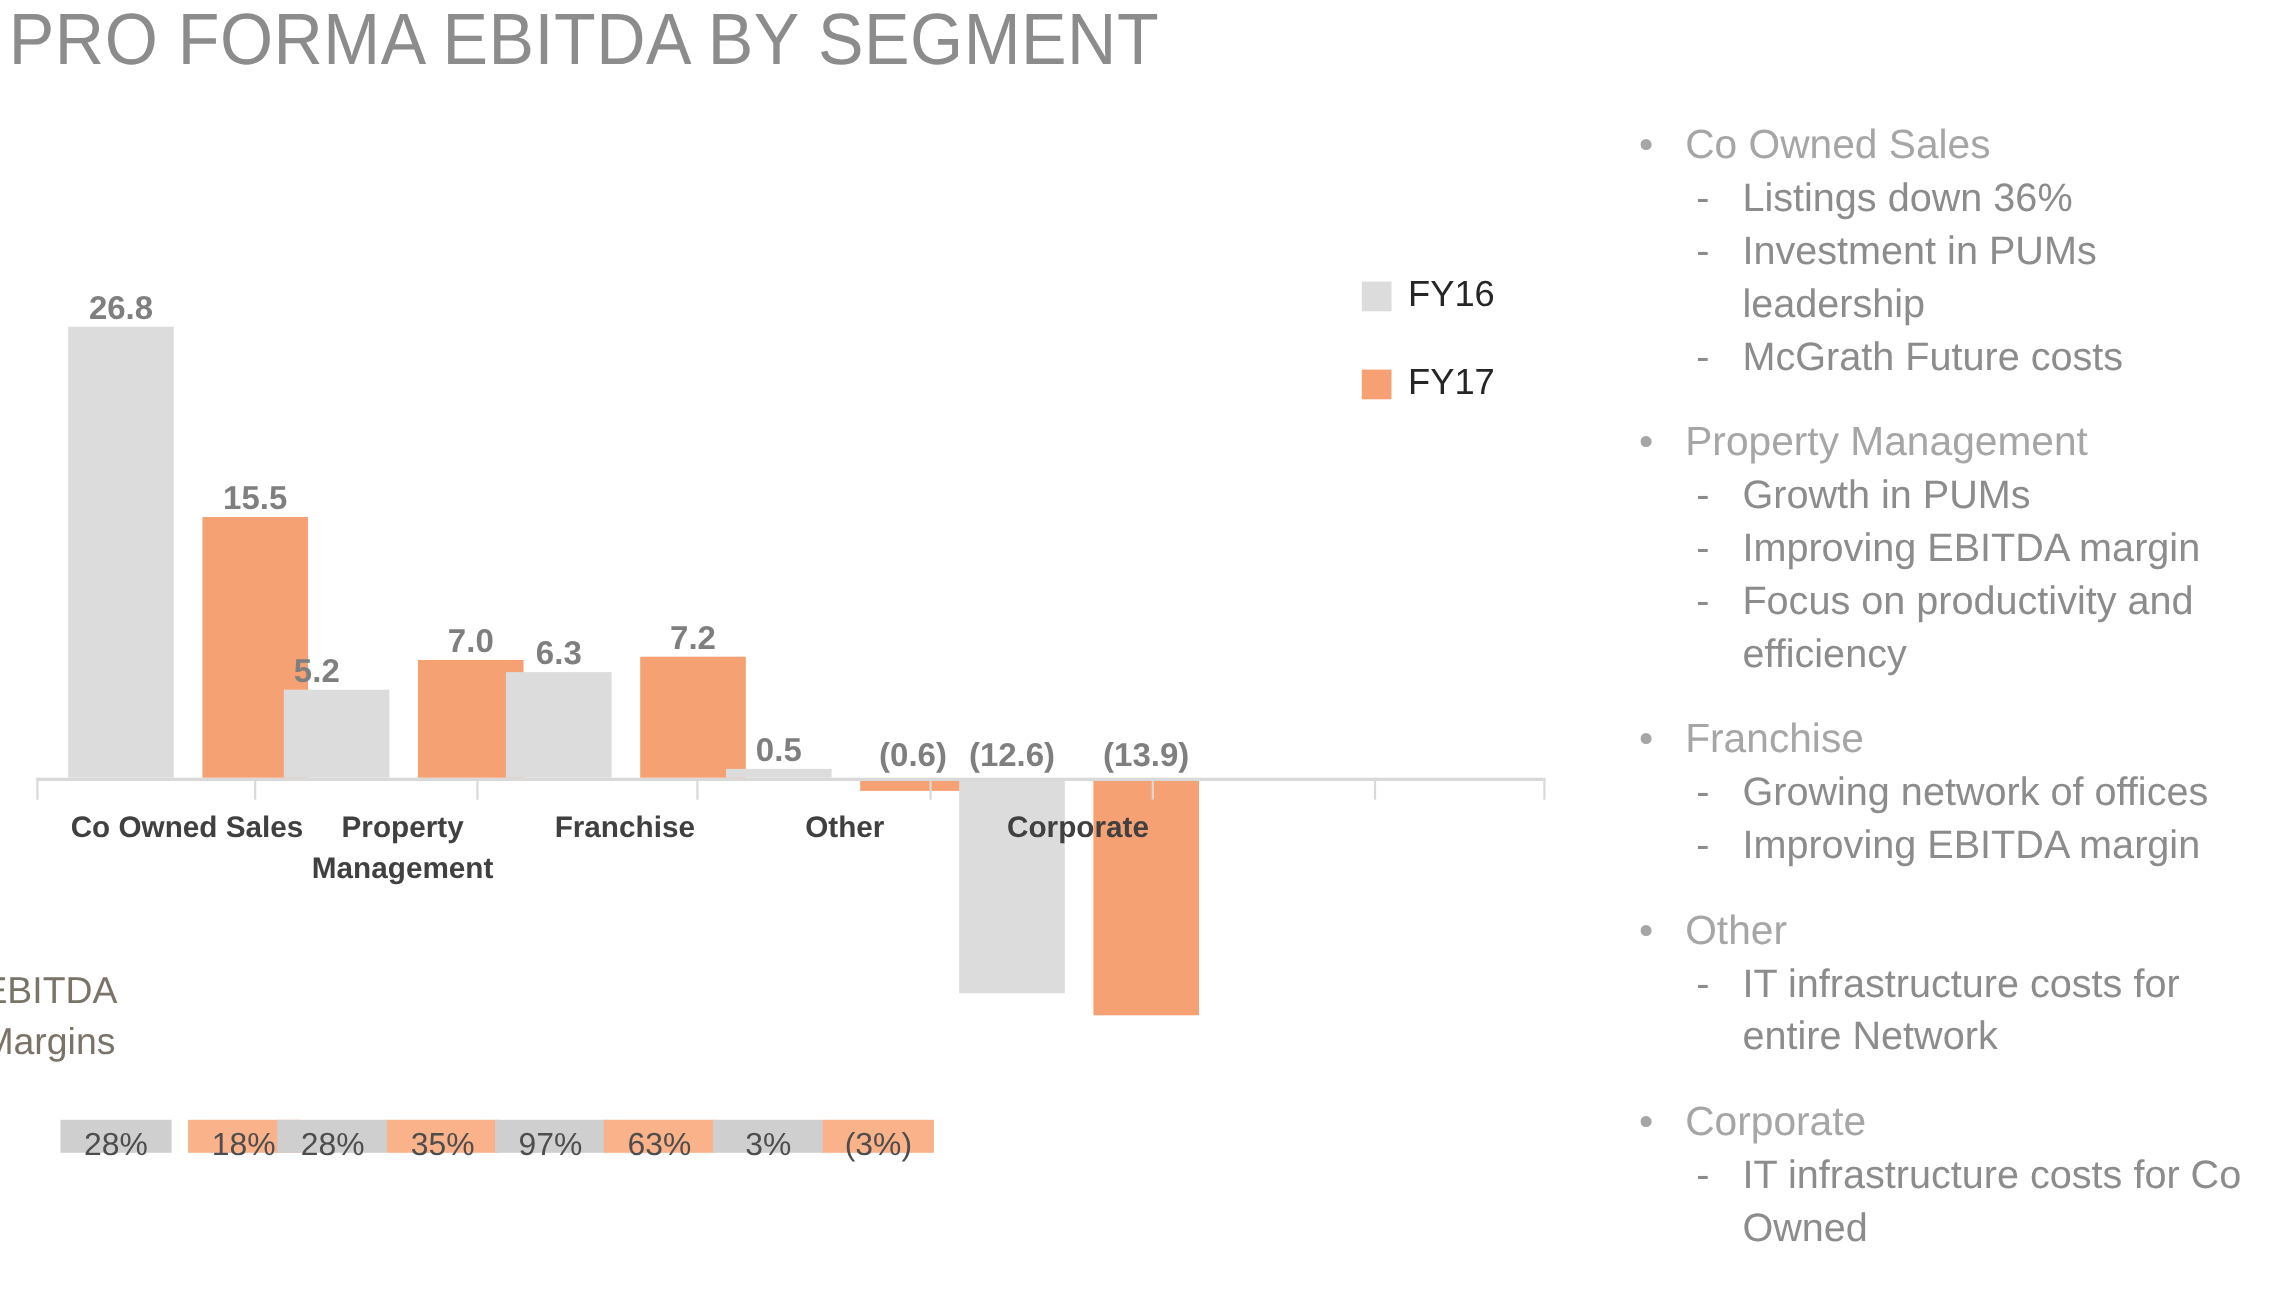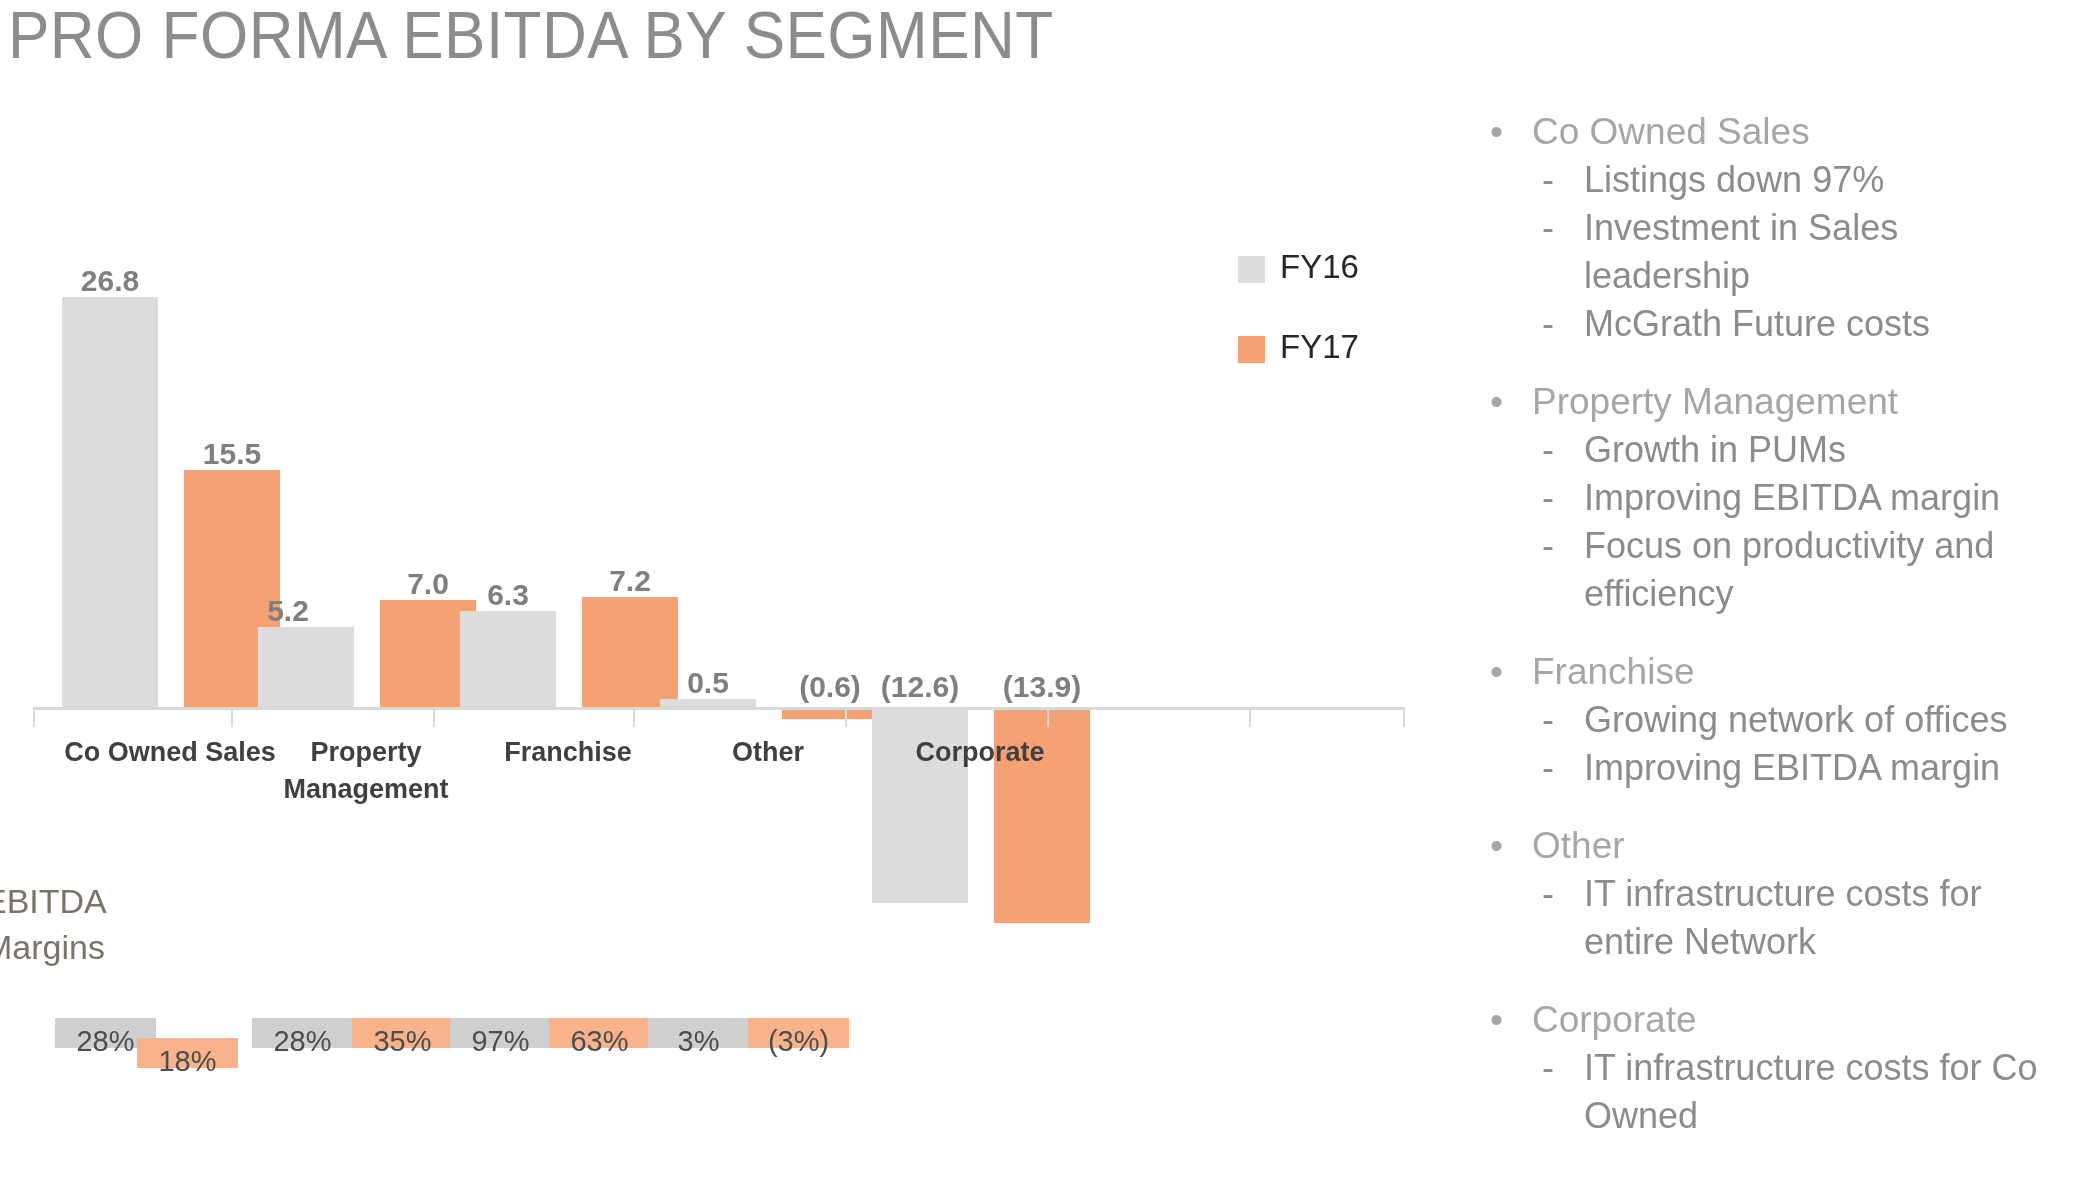--- a/index.html
+++ b/index.html
@@ -241,34 +241,34 @@
     </div>
   </div>
 
   <div id="margin-caption">
     <div>EBITDA</div>
     <div>Margins</div>
   </div>
 
   <div id="margin-boxes">
       <div class="margin-box fy16" style="left: 55px;">28%</div>
-      <div class="margin-box fy17" style="left: 137px; margin-top: 20px;">18%</div>
+      <div class="margin-box fy17" style="left: 171px;">18%</div>
       <div class="margin-box fy16" style="left: 252px;">28%</div>
       <div class="margin-box fy17" style="left: 352px;">35%</div>
       <div class="margin-box fy16" style="left: 450px;">97%</div>
       <div class="margin-box fy17" style="left: 549px;">63%</div>
       <div class="margin-box fy16" style="left: 648px;">3%</div>
       <div class="margin-box fy17" style="left: 748px;">(3%)</div>
     </div>
 
   <div id="commentary">
       <div class="cmt-group">
         <div class="cmt-head"><span class="bullet">•</span><span>Co Owned Sales</span></div>
-        <div class="cmt-sub"><span class="dash">-</span><span>Listings down 97%</span></div>
-        <div class="cmt-sub"><span class="dash">-</span><span>Investment in Sales leadership</span></div>
+        <div class="cmt-sub"><span class="dash">-</span><span>Listings down 36%</span></div>
+        <div class="cmt-sub"><span class="dash">-</span><span>Investment in PUMs leadership</span></div>
         <div class="cmt-sub"><span class="dash">-</span><span>McGrath Future costs</span></div>
       </div>
       <div class="cmt-group">
         <div class="cmt-head"><span class="bullet">•</span><span>Property Management</span></div>
         <div class="cmt-sub"><span class="dash">-</span><span>Growth in PUMs</span></div>
         <div class="cmt-sub"><span class="dash">-</span><span>Improving EBITDA margin</span></div>
         <div class="cmt-sub"><span class="dash">-</span><span>Focus on productivity and efficiency</span></div>
       </div>
       <div class="cmt-group">
         <div class="cmt-head"><span class="bullet">•</span><span>Franchise</span></div>

